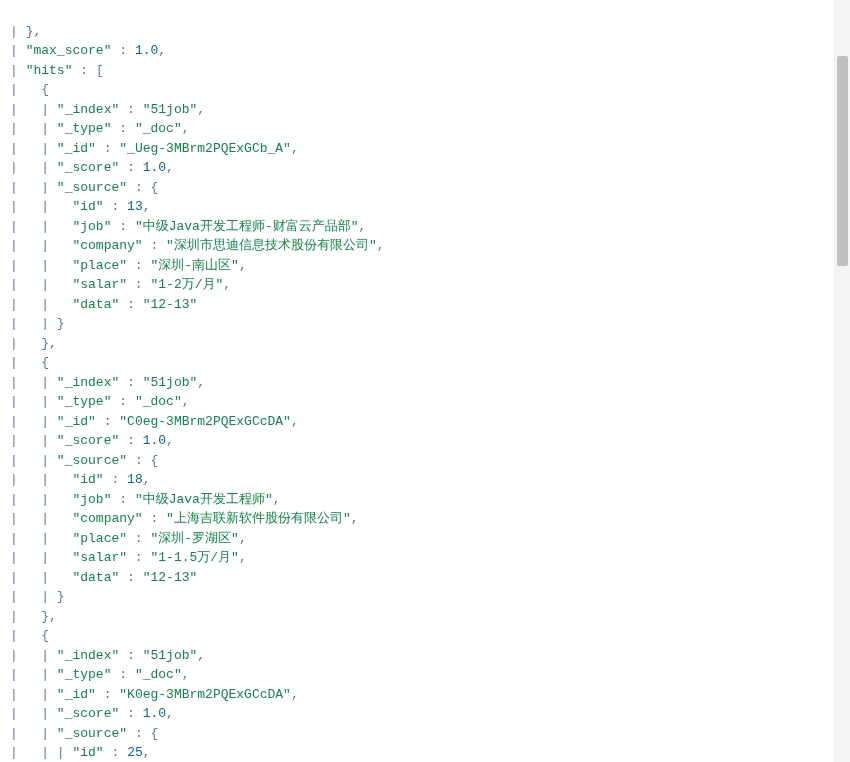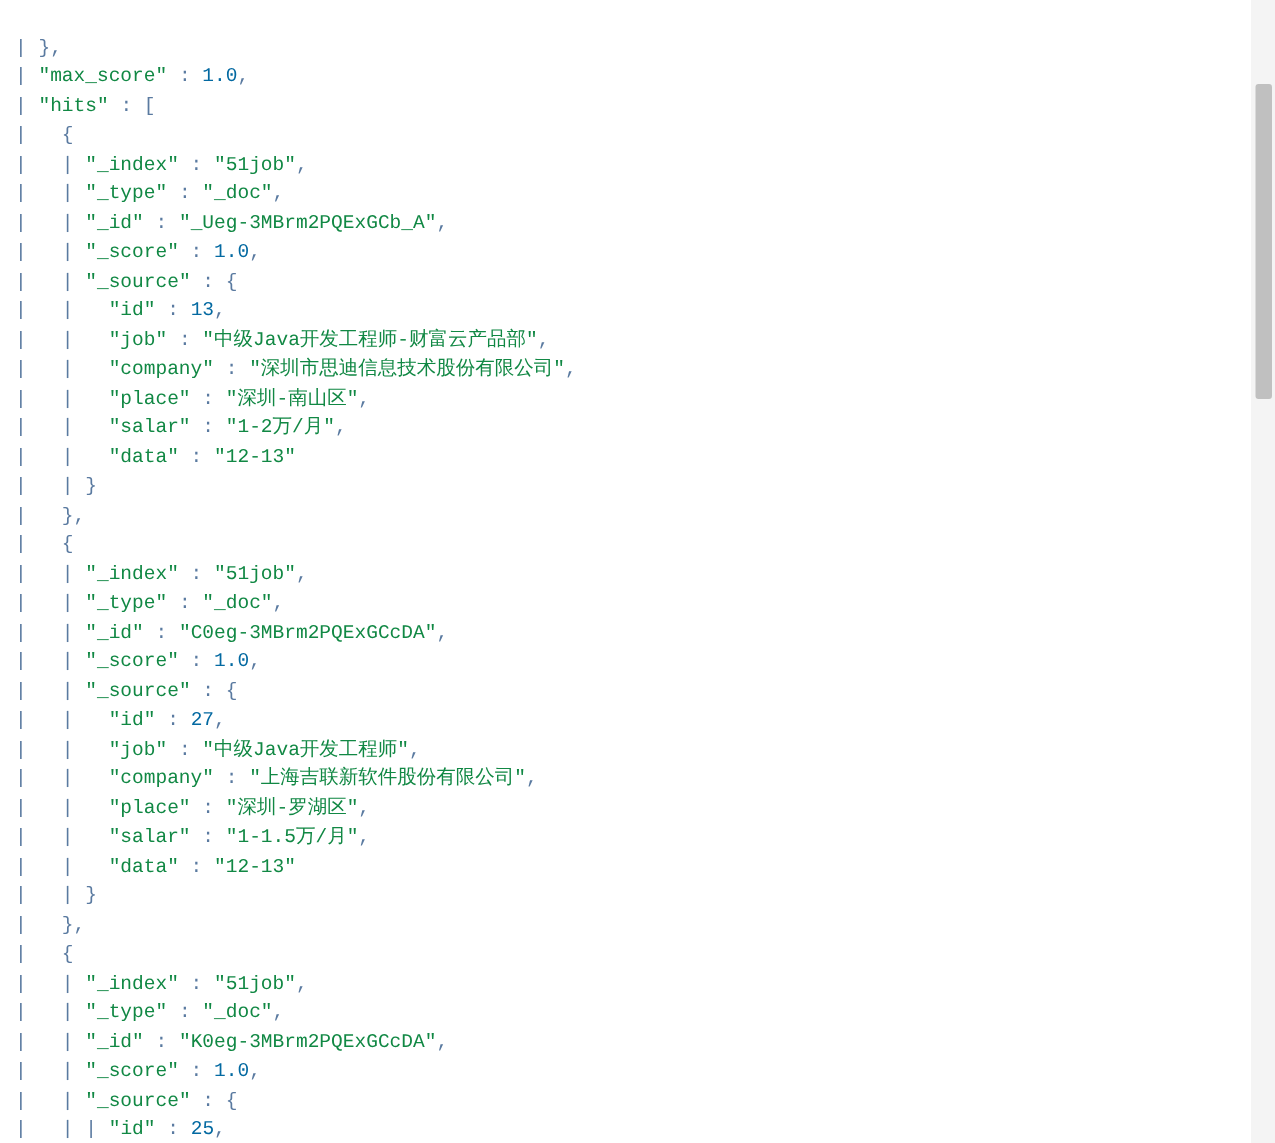--- a/index.html
+++ b/index.html
@@ -70,21 +70,21 @@
 <span class="g1"><span class="punct">|</span>   <span class="punct">|</span>   <span class="key">"salar"</span> <span class="colon">:</span> <span class="str">"1-2万/月"</span><span class="punct">,</span></span>
 <span class="g1"><span class="punct">|</span>   <span class="punct">|</span>   <span class="key">"data"</span> <span class="colon">:</span> <span class="str">"12-13"</span></span>
 <span class="g1"><span class="punct">|</span>   <span class="punct">|</span> <span class="brace">}</span></span>
 <span class="g1"><span class="punct">|</span>   <span class="brace">},</span></span>
 <span class="g1"><span class="punct">|</span>   <span class="brace">{</span></span>
 <span class="g1"><span class="punct">|</span>   <span class="punct">|</span> <span class="key">"_index"</span> <span class="colon">:</span> <span class="str">"51job"</span><span class="punct">,</span></span>
 <span class="g1"><span class="punct">|</span>   <span class="punct">|</span> <span class="key">"_type"</span> <span class="colon">:</span> <span class="str">"_doc"</span><span class="punct">,</span></span>
 <span class="g1"><span class="punct">|</span>   <span class="punct">|</span> <span class="key">"_id"</span> <span class="colon">:</span> <span class="str">"C0eg-3MBrm2PQExGCcDA"</span><span class="punct">,</span></span>
 <span class="g1"><span class="punct">|</span>   <span class="punct">|</span> <span class="key">"_score"</span> <span class="colon">:</span> <span class="num">1.0</span><span class="punct">,</span></span>
 <span class="g1"><span class="punct">|</span>   <span class="punct">|</span> <span class="key">"_source"</span> <span class="colon">:</span> <span class="brace">{</span></span>
-<span class="g1"><span class="punct">|</span>   <span class="punct">|</span>   <span class="key">"id"</span> <span class="colon">:</span> <span class="num">27</span><span class="punct">,</span></span>
+<span class="g1"><span class="punct">|</span>   <span class="punct">|</span>   <span class="key">"id"</span> <span class="colon">:</span> <span class="num">18</span><span class="punct">,</span></span>
 <span class="g1"><span class="punct">|</span>   <span class="punct">|</span>   <span class="key">"job"</span> <span class="colon">:</span> <span class="str">"中级Java开发工程师"</span><span class="punct">,</span></span>
 <span class="g1"><span class="punct">|</span>   <span class="punct">|</span>   <span class="key">"company"</span> <span class="colon">:</span> <span class="str">"上海吉联新软件股份有限公司"</span><span class="punct">,</span></span>
 <span class="g1"><span class="punct">|</span>   <span class="punct">|</span>   <span class="key">"place"</span> <span class="colon">:</span> <span class="str">"深圳-罗湖区"</span><span class="punct">,</span></span>
 <span class="g1"><span class="punct">|</span>   <span class="punct">|</span>   <span class="key">"salar"</span> <span class="colon">:</span> <span class="str">"1-1.5万/月"</span><span class="punct">,</span></span>
 <span class="g1"><span class="punct">|</span>   <span class="punct">|</span>   <span class="key">"data"</span> <span class="colon">:</span> <span class="str">"12-13"</span></span>
 <span class="g1"><span class="punct">|</span>   <span class="punct">|</span> <span class="brace">}</span></span>
 <span class="g1"><span class="punct">|</span>   <span class="brace">},</span></span>
 <span class="g1"><span class="punct">|</span>   <span class="brace">{</span></span>
 <span class="g1"><span class="punct">|</span>   <span class="punct">|</span> <span class="key">"_index"</span> <span class="colon">:</span> <span class="str">"51job"</span><span class="punct">,</span></span>
 <span class="g1"><span class="punct">|</span>   <span class="punct">|</span> <span class="key">"_type"</span> <span class="colon">:</span> <span class="str">"_doc"</span><span class="punct">,</span></span>

